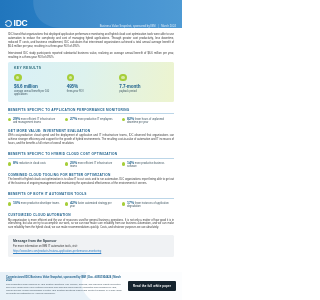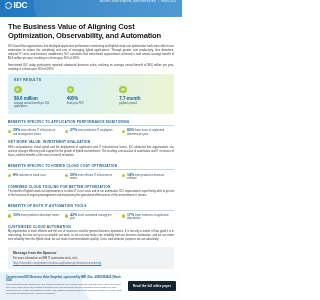--- a/index.html
+++ b/index.html
@@ -7,24 +7,24 @@
     width: 182px; height: 300px;
     background: #ffffff;
     font-family: "Liberation Sans", sans-serif;
     overflow: hidden;
   }
   .page { position: relative; width: 182px; height: 300px; background: #fff; }
 
   
   .header {
     position: relative;
-    height: 17px;
+    height: 28px;
     background: #2a7ec4;
     background: linear-gradient(90deg,#2176bd 0%,#2f84c9 55%,#3a8fd0 100%);
-    display: flex; align-items: flex-start;
+    display: flex; align-items: flex-end;
     overflow: hidden;
   }
   .header-swoosh {
     position: absolute; left: 28px; top: -14px;
     width: 175px; height: 42px;
     background: rgba(255,255,255,0.10);
     border-radius: 0 0 0 60px;
     transform: skewX(-22deg);
   }
   .logo { display: flex; align-items: center; padding-left: 5px; z-index: 2; }
@@ -161,21 +161,20 @@
     </div>
     <div class="header-meta">
       <span>Business Value Snapshot, sponsored by IBM</span>
       <span class="header-sep">|</span>
       <span>March 2024</span>
     </div>
   </div>
 
   <div class="body">
 
-    <h1 class="title">The Business Value of Aligning Cost Optimization, Observability, and Automation</h1>
 
     <div class="intro">
       <p>IDC found that organizations that deployed application performance monitoring and hybrid cloud cost optimization tools were able to use automation to reduce the complexity and cost of managing hybrid applications. Through greater cost productivity, less downtime, reduced IT costs, and business enablement, IDC calculates that interviewed organizations achieved a total annual average benefit of $6.6 million per year, resulting in a three-year ROI of 495%.</p>
       <p>Interviewed IDC study participants reported substantial business value, realizing an average annual benefit of $6.6 million per year, resulting in a three-year ROI of 495%.</p>
     </div>
 
     <div class="key-results">
       <div class="kr-title">KEY RESULTS</div>
       <div class="kr-row">
         <div class="kr-item">

